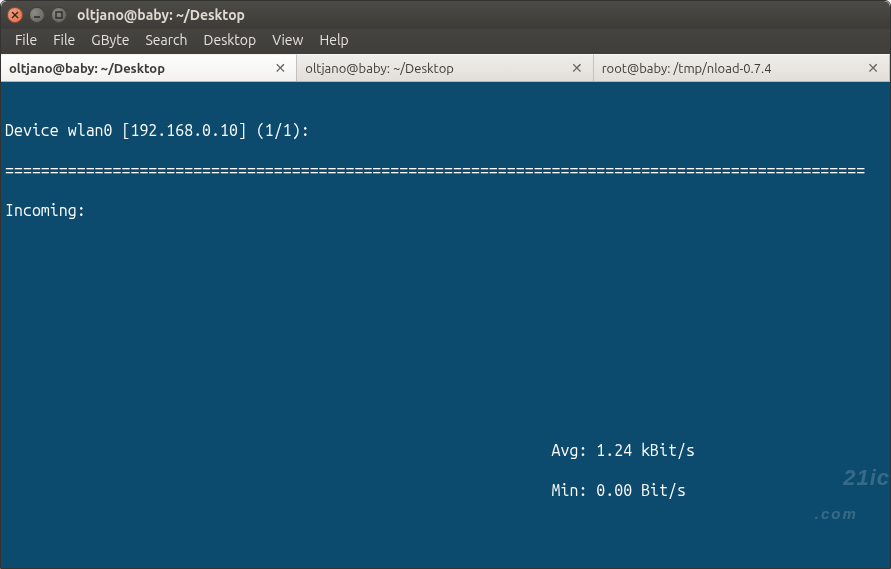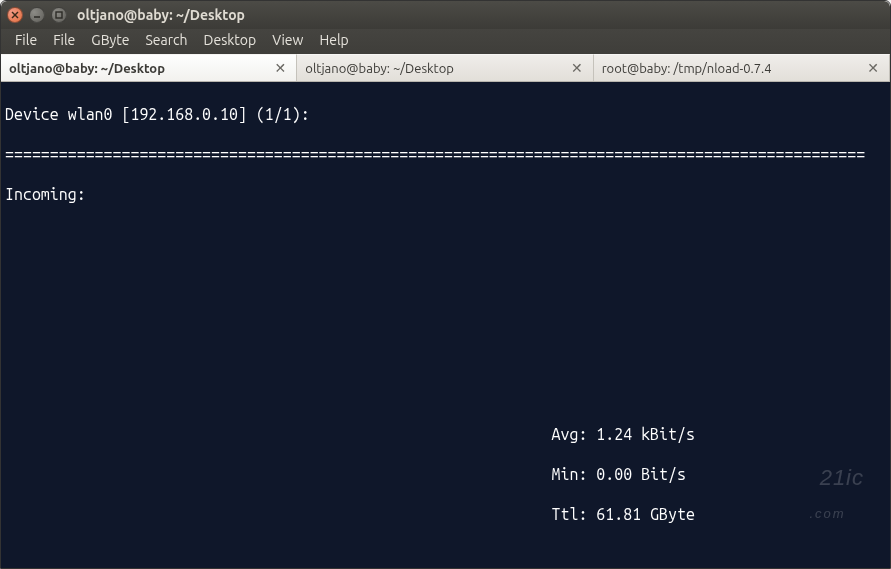--- a/index.html
+++ b/index.html
@@ -94,50 +94,51 @@
       text-overflow: ellipsis;
       flex: 1;
     }
     .tab-close {
       font-size: 14px;
       color: #6a6863;
       padding: 0 2px;
       margin-left: 6px;
     }
     .terminal {
-      background: #0f172a;
+      background: #0c4a6e;
       color: #ffffff;
       font-family: "Ubuntu Mono", "DejaVu Sans Mono", monospace;
       font-size: 16px;
       line-height: 20px;
       height: calc(569px - 28px - 25px - 28px);
-      padding: 2px 4px;
+      padding: 18px 4px;
       white-space: pre;
       overflow: hidden;
       position: relative;
     }
     .term-line {
       white-space: pre;
     }
     .watermark {
       position: absolute;
-      right: 26px;
+      right: 0;
       bottom: 6px;
       color: rgba(255,255,255,0.18);
       font-family: sans-serif;
       font-size: 22px;
       font-style: italic;
       letter-spacing: 1px;
       pointer-events: none;
+      font-weight: bold;
     }
     .watermark .sub {
-      font-size: 13px;
+      font-size: 15px;
       letter-spacing: 2px;
       display: block;
-      text-align: center;
+      text-align: left;
       margin-top: -4px;
     }
   </style>
 </head>
 <body>
 
 <div class="titlebar">
   <div class="window-controls">
     <div class="wc wc-close">
       <svg viewBox="0 0 8 8">
@@ -188,21 +189,20 @@
 <div class="term-line">Device wlan0 [192.168.0.10] (1/1):</div>
 <div class="term-line">================================================================================================</div>
 <div class="term-line">Incoming:</div>
 <div class="term-line"> </div>
 <div class="term-line"> </div>
 <div class="term-line"> </div>
 <div class="term-line"> </div>
 <div class="term-line"><span>                                                             </span></div>
 <div class="term-line"><span>                                                             </span><span>Avg: 1.24 kBit/s</span></div>
 <div class="term-line"><span>                                                             </span><span>Min: 0.00 Bit/s</span></div>
-<div class="term-line"><span>                                                             </span><span>Ttl: 61.81 GByte</span></div>
 
 
 
 
 
 
 
 
 
 

